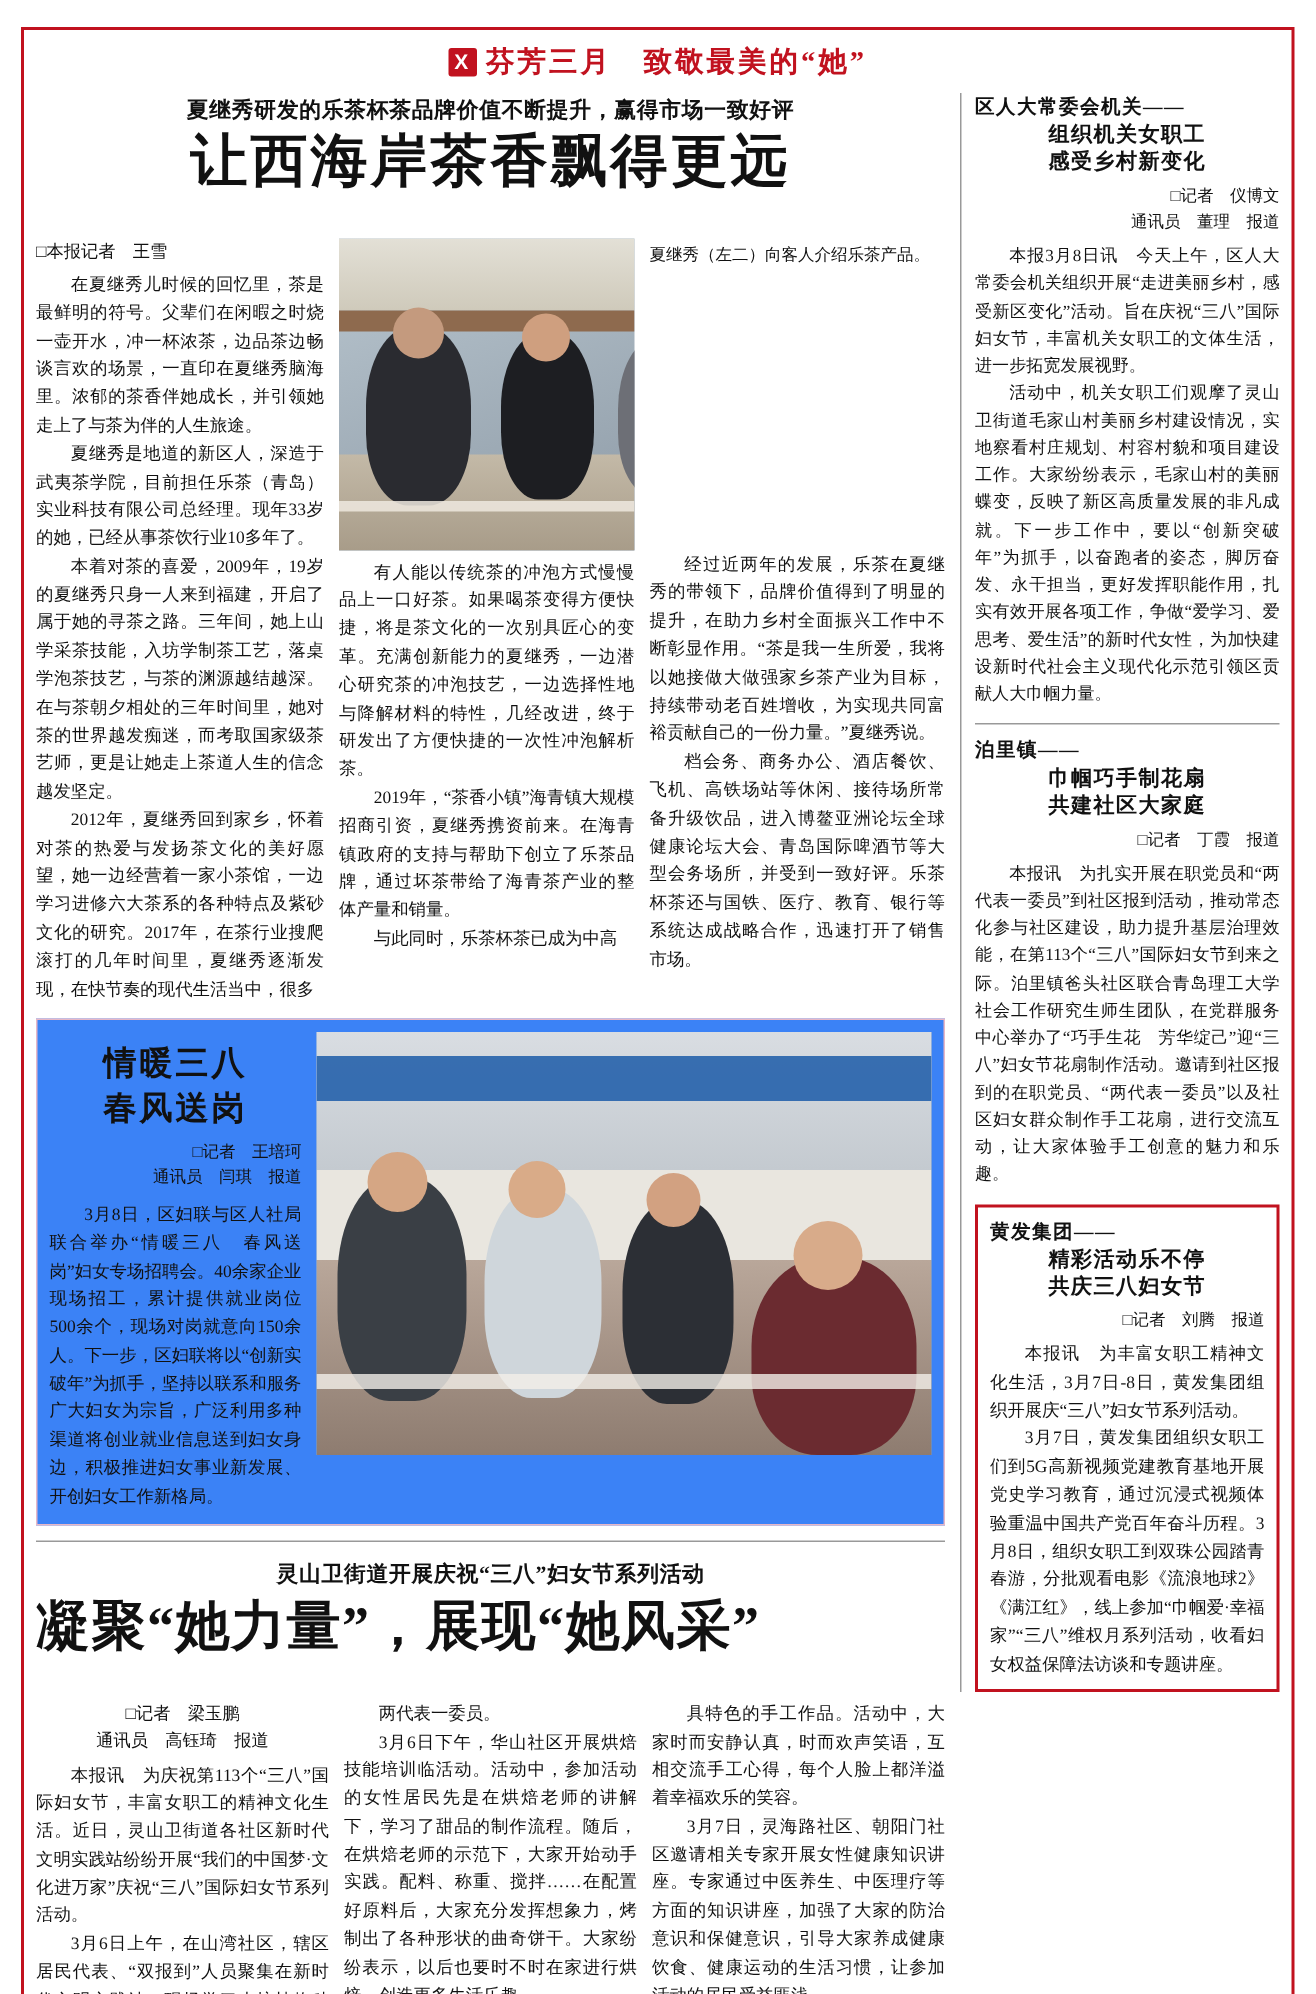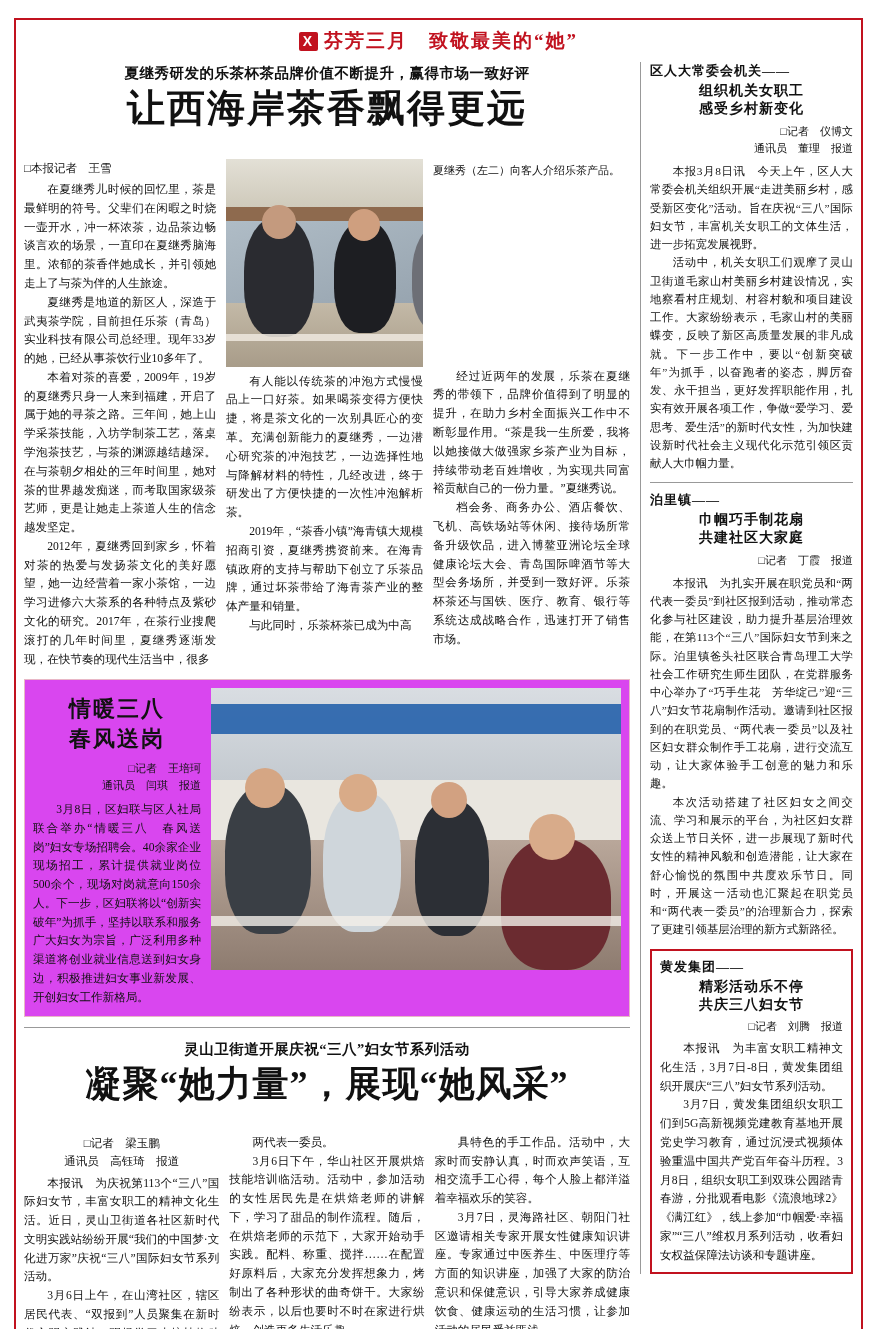--- a/index.html
+++ b/index.html
@@ -178,21 +178,21 @@
   .rule{border-top:1px solid #999;margin:8px 0;}
 
   .boxed{
     border:2px solid #c1121f;
     padding:7px 8px;
   }
 
   
   .pinkbox{
     border:1px solid #e8b7c6;
-    background:#d946ef;
+    background:#3b82f6;
     padding:8px;
     margin:10px 0 0 0;
     display:flex;
     gap:10px;
   }
   .pink-left{width:168px;}
   .pink-title{
     text-align:center;
     font-size:22px;
     font-weight:bold;
@@ -205,21 +205,21 @@
 
   
   .bottom-kicker{
     text-align:center;
     font-size:14.5px;
     font-weight:bold;
     margin:12px 0 2px 0;
     letter-spacing:.5px;
   }
   .bottom-main{
-    text-align:center;
+    text-align:left;
     font-size:36px;
     font-weight:bold;
     letter-spacing:1px;
     line-height:1.2;
     margin:4px 0 8px 0;
   }
   .sep{border-top:1px solid #999;margin:10px 0 8px 0;}
 </style>
 </head>
 <body>
@@ -373,21 +373,20 @@
           <div class="rb-dept">泊里镇——</div>
           <div class="rb-title">
             <div>巾帼巧手制花扇</div>
             <div>共建社区大家庭</div>
           </div>
           <div class="rb-byline">
             <div>□记者　丁霞　报道</div>
           </div>
           <div class="txt">
             <p>本报讯　为扎实开展在职党员和“两代表一委员”到社区报到活动，推动常态化参与社区建设，助力提升基层治理效能，在第113个“三八”国际妇女节到来之际。泊里镇爸头社区联合青岛理工大学社会工作研究生师生团队，在党群服务中心举办了“巧手生花　芳华绽己”迎“三八”妇女节花扇制作活动。邀请到社区报到的在职党员、“两代表一委员”以及社区妇女群众制作手工花扇，进行交流互动，让大家体验手工创意的魅力和乐趣。</p>
-            <p>本次活动搭建了社区妇女之间交流、学习和展示的平台，为社区妇女群众送上节日关怀，进一步展现了新时代女性的精神风貌和创造潜能，让大家在舒心愉悦的氛围中共度欢乐节日。同时，开展这一活动也汇聚起在职党员和“两代表一委员”的治理新合力，探索了更建引领基层治理的新方式新路径。</p>
           </div>
         </div>
 
         <div class="boxed">
           <div class="rb-dept">黄发集团——</div>
           <div class="rb-title">
             <div>精彩活动乐不停</div>
             <div>共庆三八妇女节</div>
           </div>
           <div class="rb-byline">□记者　刘腾　报道</div>

